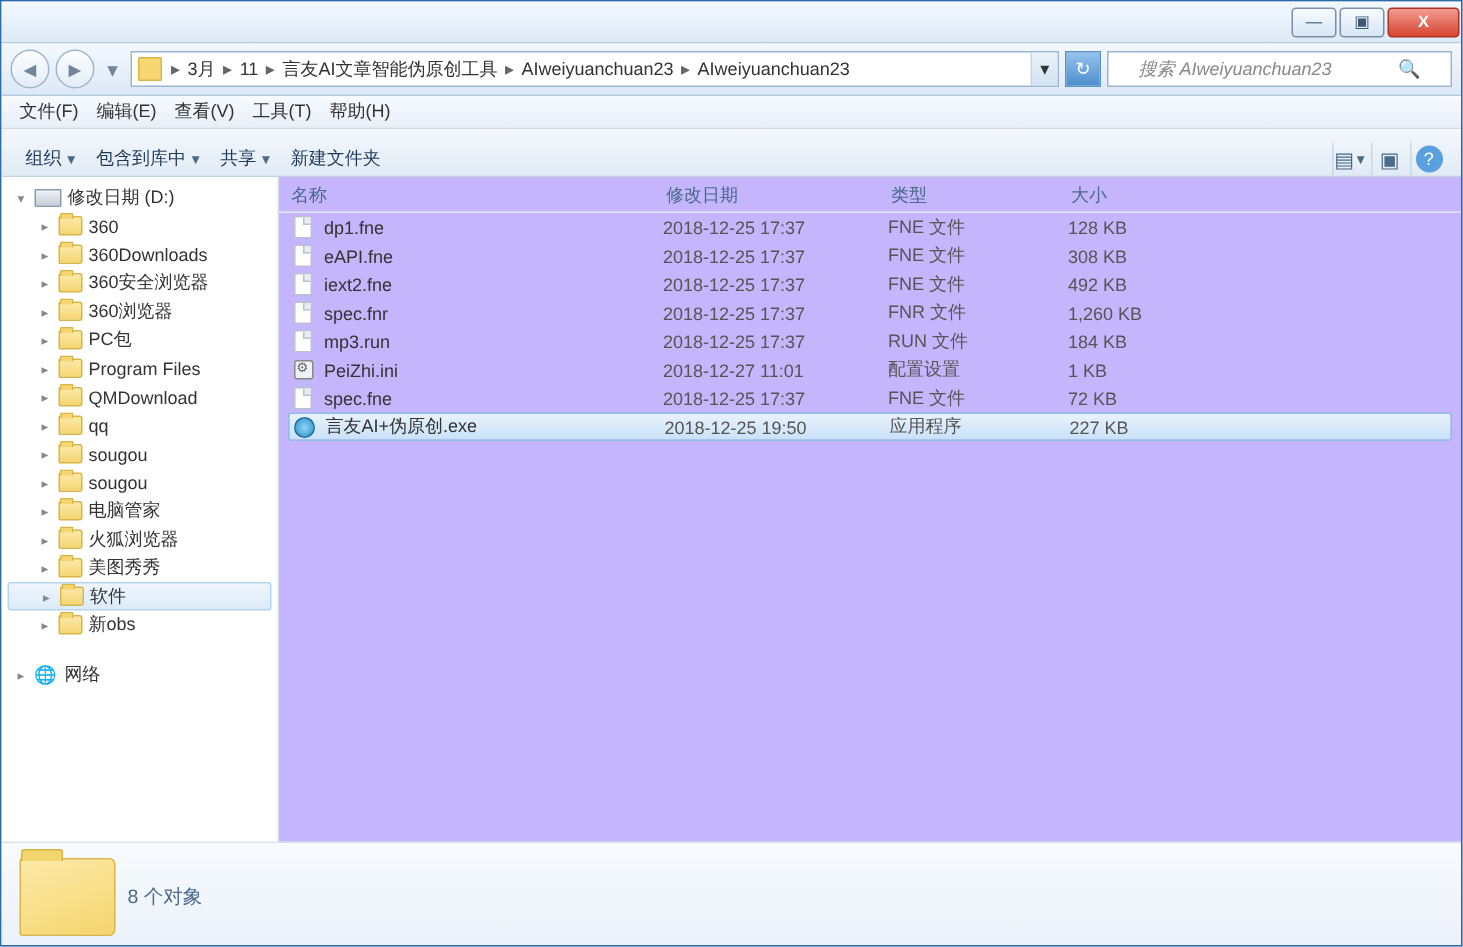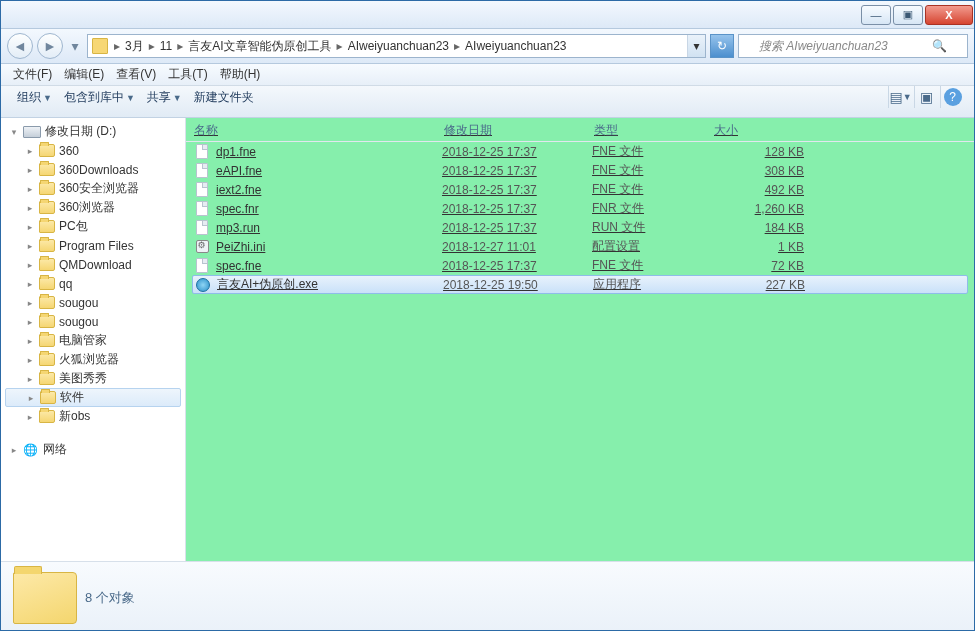--- a/index.html
+++ b/index.html
@@ -20,60 +20,60 @@
 .bc-arr { color: #666; padding: 0 2px; }
 .bc-drop { width: 18px; height: 22px; border-left: 1px solid #c8d6e5; display: flex; align-items: center; justify-content: center; color: #333; background: linear-gradient(#eaf2fa,#d1e2f2); }
 .refresh { width: 24px; height: 24px; border: 1px solid #5a93c8; background: linear-gradient(#96c3ec,#4c8fce); display: flex; align-items: center; justify-content: center; color: #fff; font-size: 12px; }
 .search { width: 230px; height: 24px; border: 1px solid #9cb4cd; background: #fff; display: flex; align-items: center; padding: 0 20px; font-size: 12px; color: #888; font-style: italic; }
 .search span.glass { margin-left: auto; color: #5a7da0; font-style: normal; }
 
 
 .menubar { height: 22px; background: linear-gradient(#f7fbff,#e7eff8); display: flex; align-items: center; padding: 0 12px; font-size: 12px; gap: 12px; border-bottom: 1px solid #d0dbe6; color: #333; }
 
 
-.toolbar { height: 32px; background: linear-gradient(#f4f8fc,#e1ebf5); display: flex; align-items: flex-start; padding: 0 10px; font-size: 12px; color: #1e395b; border-bottom: 1px solid #c2d2e3; }
+.toolbar { height: 32px; background: linear-gradient(#f4f8fc,#e1ebf5); display: flex; align-items: flex-end; padding: 0 10px; font-size: 12px; color: #1e395b; border-bottom: 1px solid #c2d2e3; }
 .toolbar .tbtn { padding: 3px 6px; display: flex; align-items: center; gap: 2px; cursor: default; }
 .toolbar .tbtn .caret { font-size: 9px; color: #4a6a8a; }
 .toolbar .spacer { flex: 1; }
 .toolbar .ricon { width: 24px; height: 22px; display: flex; align-items: center; justify-content: center; color: #4a6a8a; font-size: 14px; border-left: 1px solid #c9d7e5; margin-left: 2px; }
 .help { width: 18px; height: 18px; border-radius: 50%; background: #5aa0e0; color: #fff; font-size: 12px; display: flex; align-items: center; justify-content: center; }
 
 
 .bodyarea { display: flex; height: 443px; }
 
 
 .tree { width: 185px; border-right: 1px solid #d9e1ea; overflow: hidden; padding-top: 4px; font-size: 12px; background: #fff; }
 .tree-item { display: flex; align-items: center; height: 19px; padding-left: 24px; gap: 4px; color: #333; white-space: nowrap; }
 .tree-item.drive { padding-left: 8px; }
 .tree-item.selected { background: linear-gradient(#eef5fc,#dcebfa); border: 1px solid #b6d3ef; border-radius: 2px; margin: 0 4px; padding-left: 20px; }
 .tri { width: 10px; color: #888; font-size: 9px; display: inline-block; text-align: center; }
 .fico { width: 16px; height: 13px; background: linear-gradient(#fce9a8,#f5d673); border: 1px solid #d8b544; border-radius: 1px 2px 2px 1px; position: relative; }
 .fico::before { content: ""; position: absolute; top: -3px; left: 0; width: 7px; height: 3px; background: #f5d673; border: 1px solid #d8b544; border-bottom: none; border-radius: 1px 1px 0 0; }
 .dico { width: 18px; height: 12px; background: linear-gradient(#eef2f6,#c5cfd9); border: 1px solid #8a9aab; border-radius: 1px; position: relative; }
 
 
-.list { flex: 1; background: #86efac; font-size: 12px; color: #333; text-decoration: underline; }
+.list { flex: 1; background: #c4b5fd; font-size: 12px; color: #333; }
 .list-header { display: flex; height: 24px; border-bottom: 1px solid #e1e7ef; }
 .list-header div { padding: 4px 8px; color: #4a6a8a; font-size: 12px; border-right: 1px solid transparent; }
 .col-name { width: 250px; }
 .col-date { width: 150px; }
 .col-type { width: 120px; }
 .col-size { width: 100px; text-align: left; }
 .list-row { display: flex; height: 19px; align-items: center; padding-left: 8px; }
 .list-row.selected { background: linear-gradient(#e8f2fc,#c9e1f9); border: 1px solid #8fbce9; border-radius: 2px; margin: 0 6px; padding-left: 2px; }
 .list-row .fileico { width: 16px; height: 16px; margin-right: 6px; display: flex; align-items: center; justify-content: center; }
 .docico { width: 12px; height: 15px; background: #fff; border: 1px solid #b8c3cf; border-radius: 1px; position: relative; }
 .docico::after { content:""; position:absolute; top:0; right:0; width:4px; height:4px; background:#e6ecf2; border-left:1px solid #b8c3cf; border-bottom:1px solid #b8c3cf; }
 .iniico { width: 13px; height: 13px; border: 1px solid #888; border-radius: 2px; background: #eef2f6; position: relative; }
 .iniico::after { content:"⚙"; position:absolute; font-size:9px; color:#666; left:1px; top:-1px; }
 .exeico { width: 14px; height: 14px; border-radius: 50%; background: radial-gradient(#8fd5f5,#2a8fc9); border: 1px solid #1a6fa0; }
 .fname { width: 226px; white-space: nowrap; overflow: hidden; }
 .fdate { width: 150px; color: #555; }
 .ftype { width: 120px; color: #555; }
-.fsize { width: 92px; text-align: right; color: #555; }
+.fsize { width: 92px; color: #555; }
 
 
 .statusbar { height: 72px; border-top: 1px solid #d7e0ea; background: linear-gradient(#f8fbfe,#eaf1f9); display: flex; align-items: center; padding: 6px 12px; font-size: 13px; color: #4a6a8a; gap: 8px; }
 .bigfolder { width: 64px; height: 52px; background: linear-gradient(160deg,#fde9a8,#f4d66e); border: 1px solid #d8b544; border-radius: 2px 4px 4px 2px; position: relative; }
 .bigfolder::before { content:""; position:absolute; top:-7px; left:0; width: 26px; height:7px; background:#f4d66e; border:1px solid #d8b544; border-bottom:none; border-radius:2px 2px 0 0; }
 </style>
 </head>
 <body>
 
 <div class="titlebar">

